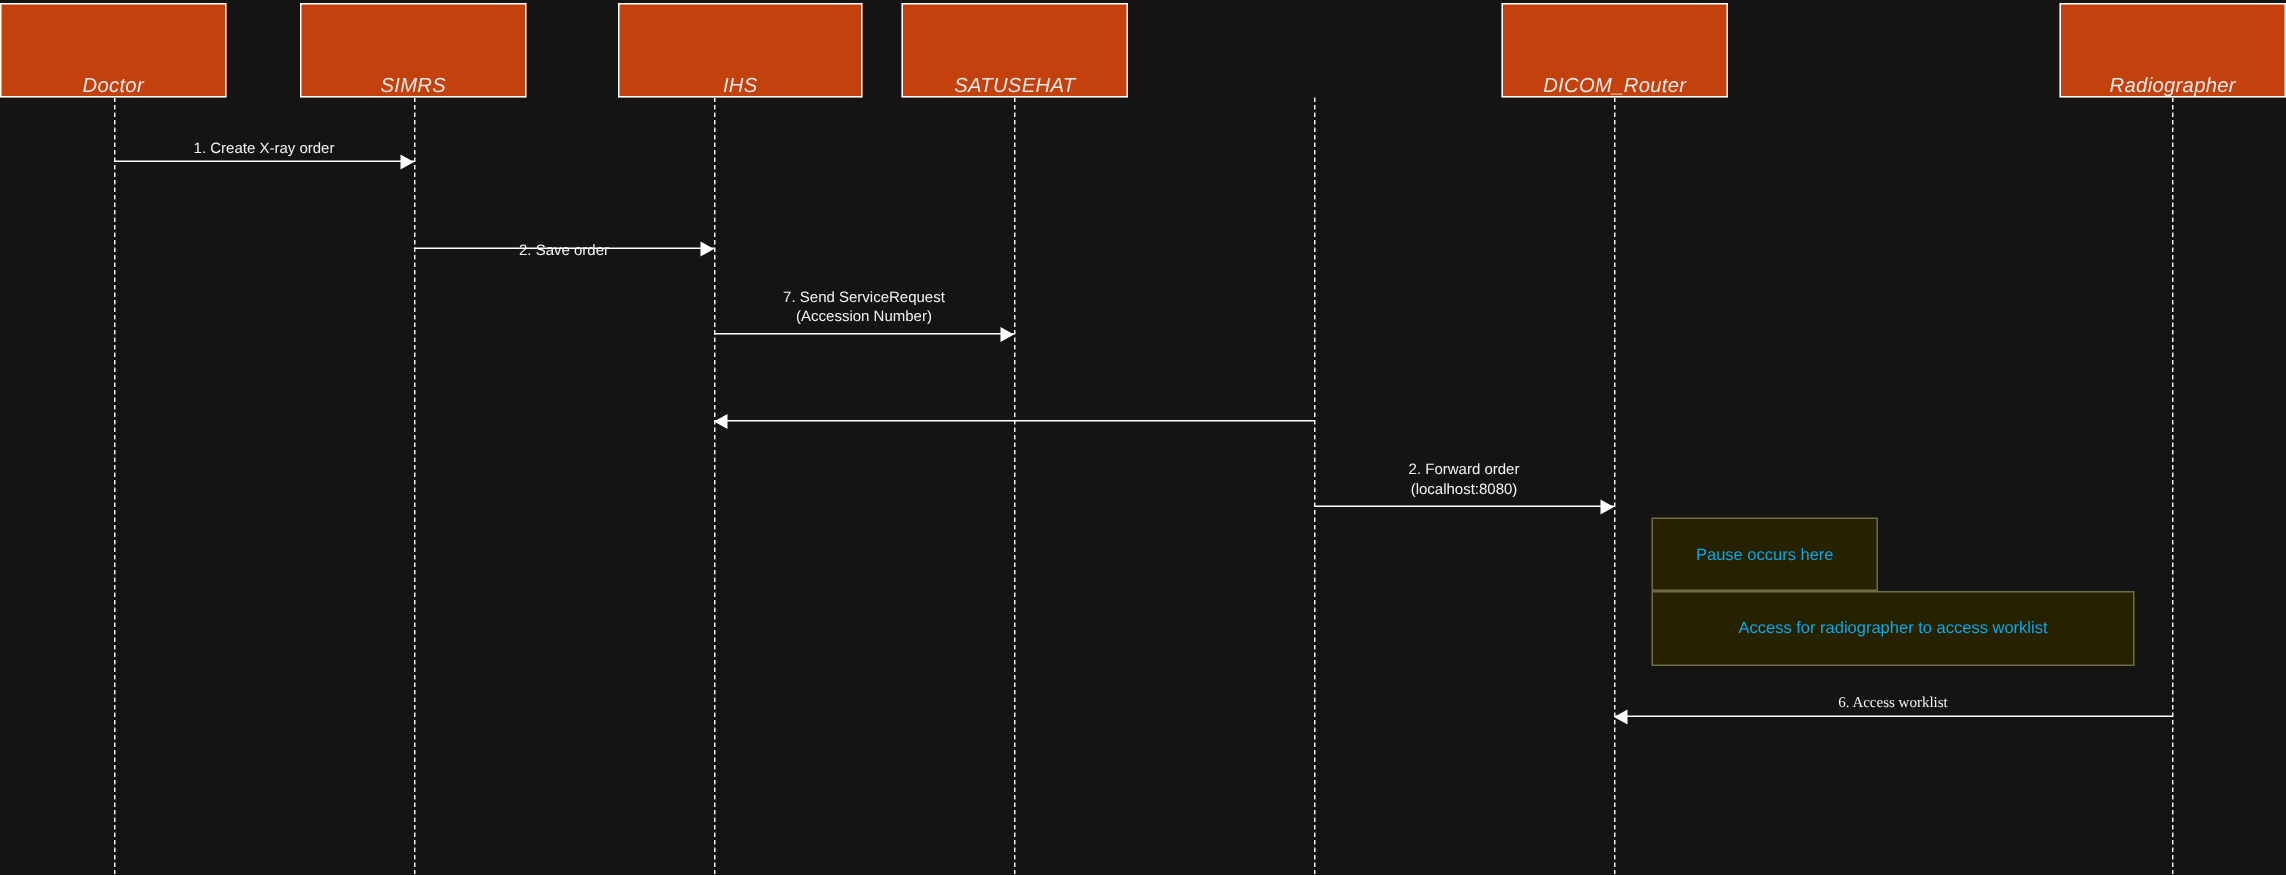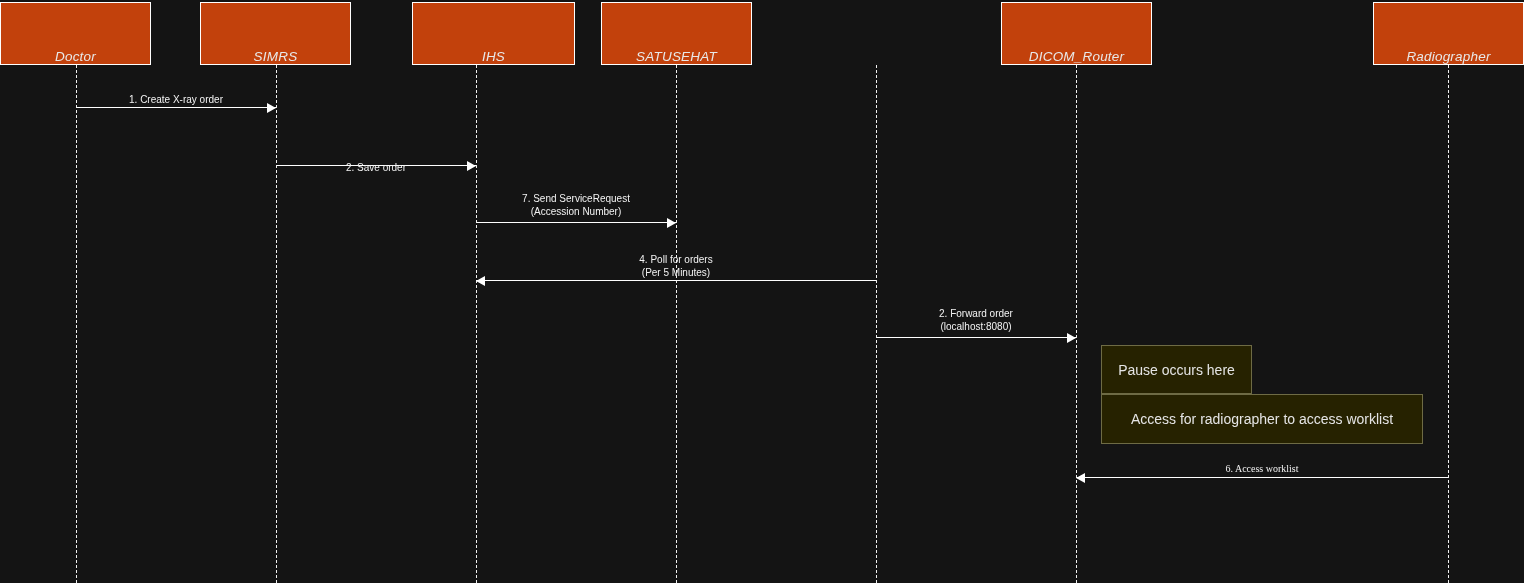--- a/index.html
+++ b/index.html
@@ -81,22 +81,22 @@
   .note-box {
     position: absolute;
     box-sizing: border-box;
     background: #262200;
     border: 1.3px solid #6e6b45;
     display: flex;
     align-items: center;
     justify-content: center;
   }
   .note-label {
-    color: #e5e5e5;
-    font-size: 14px;
+    color: #0ea5e9;
+    font-size: 11px;
     font-family: "Liberation Sans", sans-serif;
     white-space: nowrap;
     text-align: left;
   }
 </style>
 </head>
 <body>
 
 <div id="diagram-root">
     <div class="lifeline" style="left: 76px; top: 65px; height: 518px;"></div>
@@ -137,22 +137,20 @@
     <div class="message" style="left: 476px; top: 222px; width: 200px;">
       <div class="msg-line" style="width: 200px;"></div>
       <div class="msg-head right" style="left: 191px;"></div>
     </div>
     <div class="msg-label" style="left: 476px; width: 200px; top: 192px;">7. Send ServiceRequest
 (Accession Number)</div>
     <div class="message" style="left: 476px; top: 280px; width: 400px;">
       <div class="msg-line" style="width: 400px;"></div>
       <div class="msg-head left" style="left: 0px;"></div>
     </div>
-    <div class="msg-label" style="left: 476px; width: 400px; top: 253px;">4. Poll for orders
-(Per 5 Minutes)</div>
     <div class="message" style="left: 876px; top: 337px; width: 200px;">
       <div class="msg-line" style="width: 200px;"></div>
       <div class="msg-head right" style="left: 191px;"></div>
     </div>
     <div class="msg-label" style="left: 876px; width: 200px; top: 307px;">2. Forward order
 (localhost:8080)</div>
     <div class="message" style="left: 1076px; top: 477px; width: 372px;">
       <div class="msg-line" style="width: 372px;"></div>
       <div class="msg-head left" style="left: 0px;"></div>
     </div>

